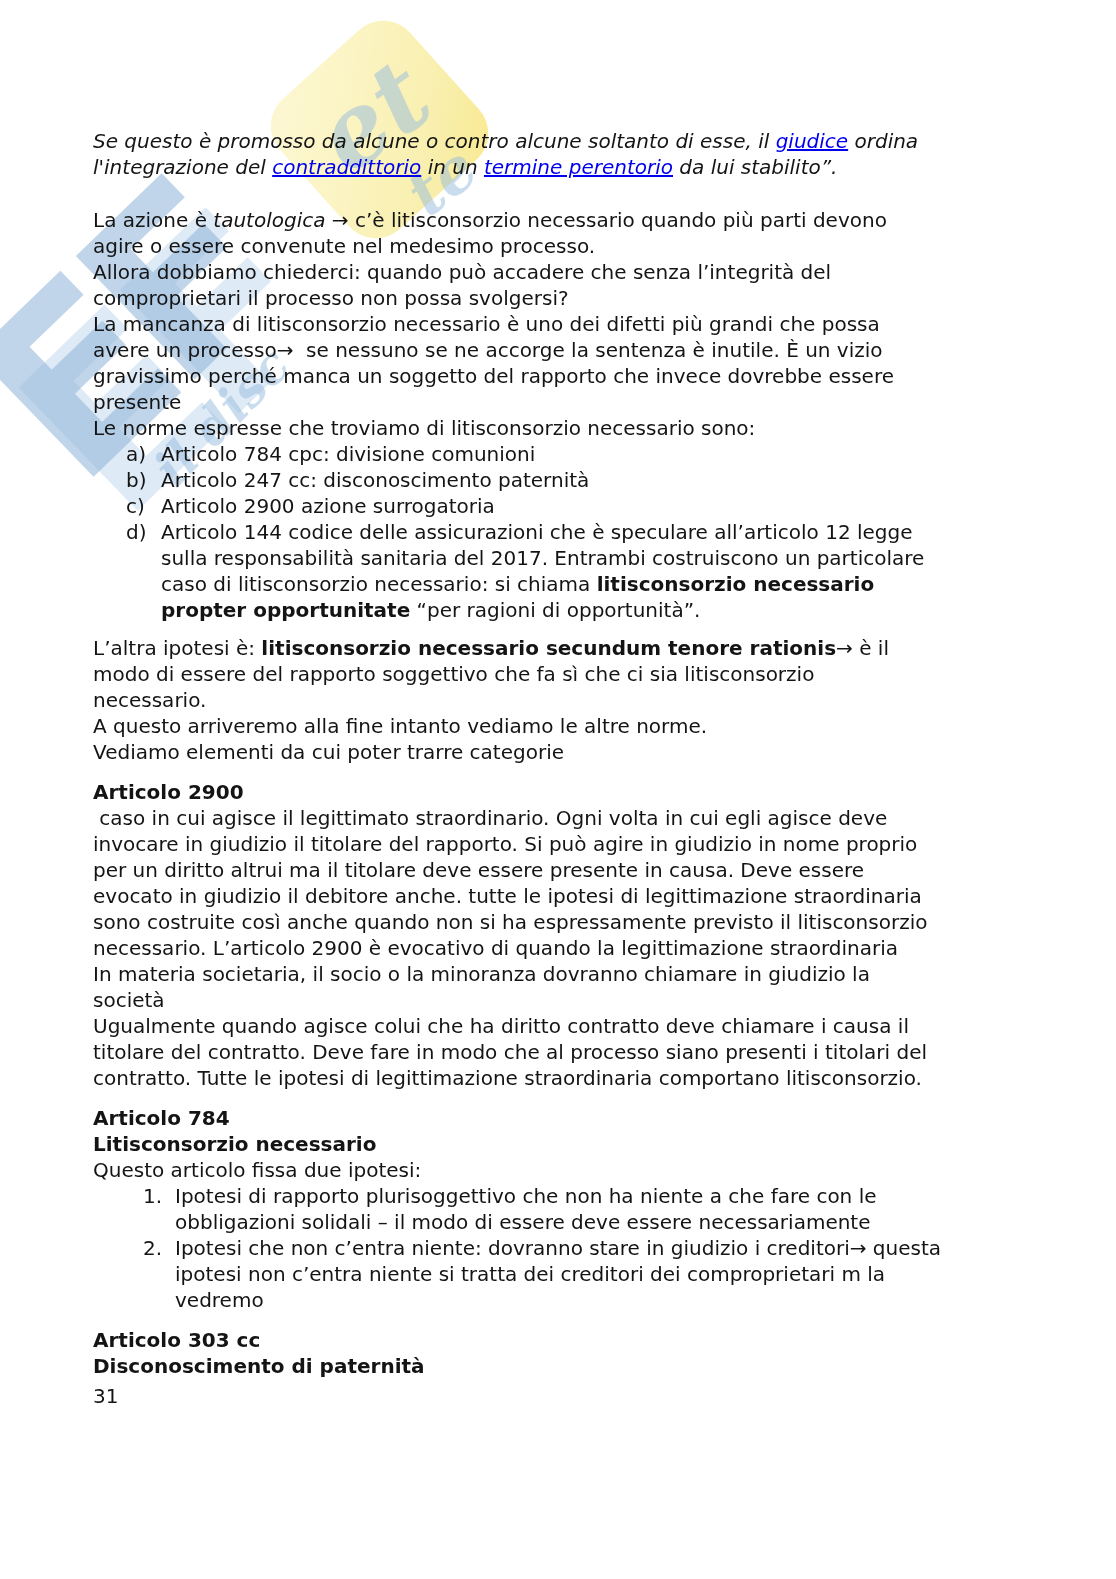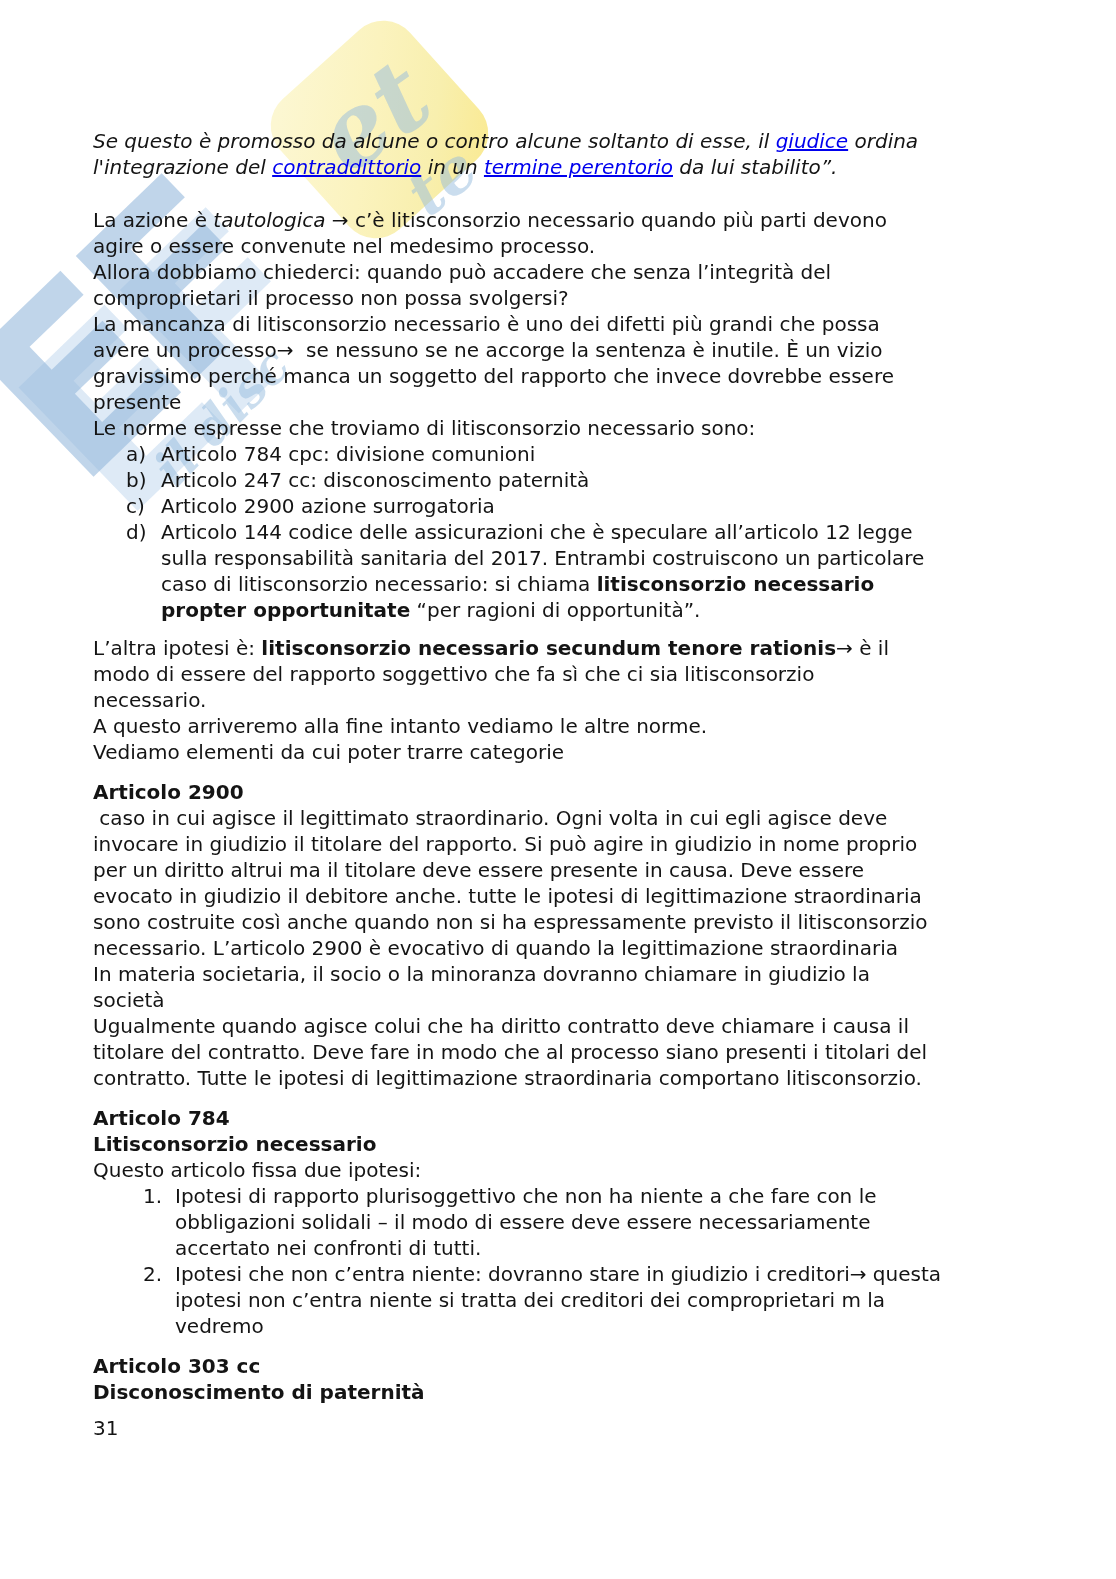--- a/index.html
+++ b/index.html
@@ -59,21 +59,21 @@
   .heading{margin-top:14px;font-weight:bold;}
   .doc-list{margin:0 0 12px 0;}
   .li{position:relative;padding-left:68px;}
   .li-alpha .li-m{left:33px;}
   .li-decimal{padding-left:82px;}
   .li-decimal .li-m{left:50px;}
   .li-m{position:absolute;top:0;}
   .b{font-weight:bold;}
   .i{font-style:italic;}
   a.doc-link{color:var(--link);text-decoration:underline;cursor:pointer;}
-  .page-number{margin-top:10px;}
+  .page-number{margin-top:4px;}
 </style>
 </head>
 <body>
 
 <div class="page">
 
   <div class="watermark">
     <div class="wm-square"></div>
     <div class="wm-letters-ghost">EF</div>
     <div class="wm-letters">EF</div>
@@ -147,21 +147,20 @@
         <div class="line"><span class="">Litisconsorzio necessario</span></div>
       </div>
       <div class="para">
         <div class="line"><span class="">Questo articolo fissa due ipotesi:</span></div>
       </div>
       <div class="doc-list">
         <div class="li li-decimal">
           <span class="li-m">1.</span>
           <div class="line"><span class="">Ipotesi di rapporto plurisoggettivo che non ha niente a che fare con le</span></div>
           <div class="line"><span class="">obbligazioni solidali – il modo di essere deve essere necessariamente</span></div>
-          <div class="line"><span class="">accertato nei confronti di tutti.</span></div>
         </div>
         <div class="li li-decimal">
           <span class="li-m">2.</span>
           <div class="line"><span class="">Ipotesi che non c’entra niente: dovranno stare in giudizio i creditori→ questa</span></div>
           <div class="line"><span class="">ipotesi non c’entra niente si tratta dei creditori dei comproprietari m la</span></div>
           <div class="line"><span class="">vedremo</span></div>
         </div>
       </div>
       <div class="para heading">
         <div class="line"><span class="">Articolo 303 cc</span></div>

